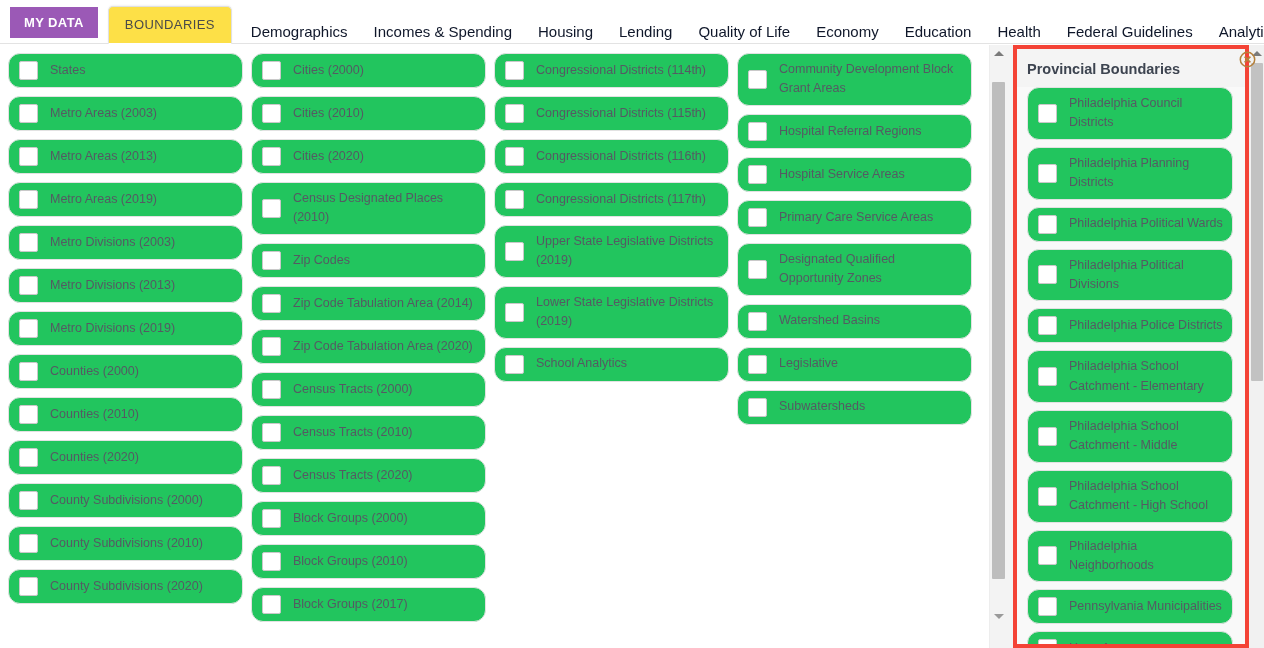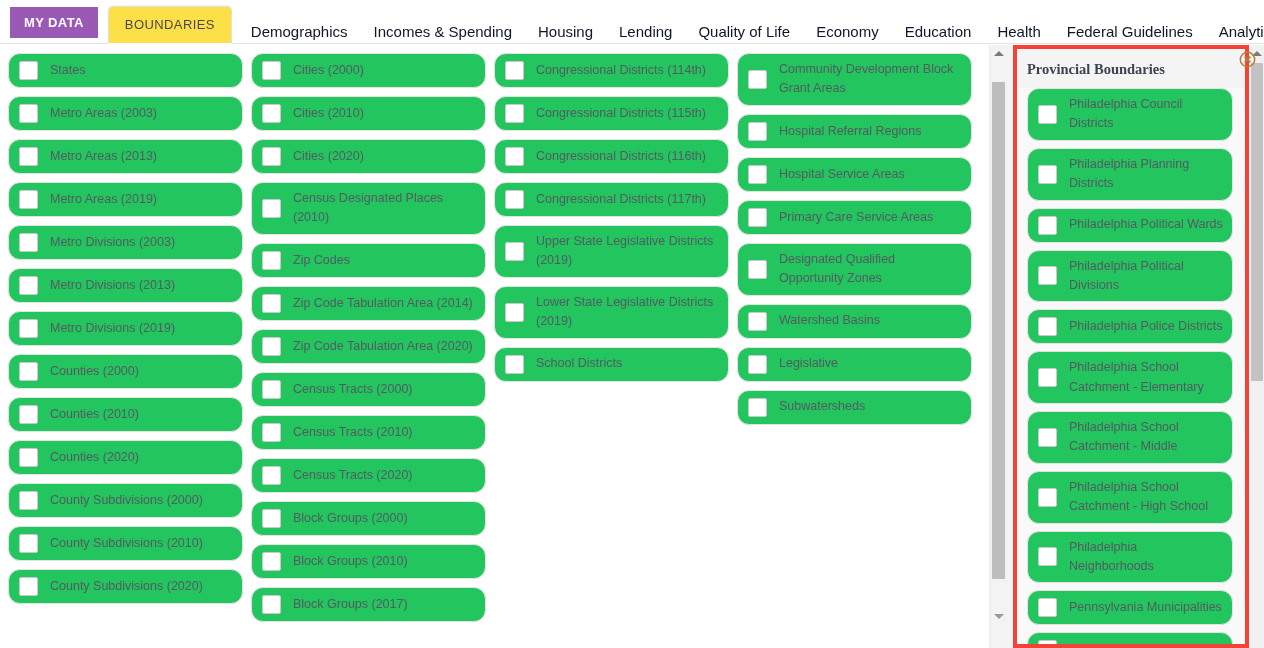--- a/index.html
+++ b/index.html
@@ -156,21 +156,20 @@
     inset: 0;
     background: #f9f9f9;
     overflow: hidden;
   }
   .panel-title {
     font-size: 14.5px;
     font-weight: bold;
     color: #3d4450;
     padding: 12px 0 10px 10px;
     background: #f4f4f4;
-    font-family: Liberation Serif, serif;
   }
   .panel-list { padding: 0 12px 0 10px; }
   .panel-list .item { margin-bottom: 7px; }
 
   
   .vscroll-panel {
     position: absolute;
     top: 45px; right: 0;
     width: 15px; height: 603px;
     background: #f1f1f1;
@@ -360,21 +359,21 @@
         <div class="item">
           <span class="cb"></span>
           <span class="lbl">Upper State Legislative Districts (2019)</span>
         </div>
         <div class="item">
           <span class="cb"></span>
           <span class="lbl">Lower State Legislative Districts (2019)</span>
         </div>
         <div class="item">
           <span class="cb"></span>
-          <span class="lbl">School Districts</span>
+          <span class="lbl">School Analytics</span>
         </div>
       </div>
       <div class="col">
         <div class="item">
           <span class="cb"></span>
           <span class="lbl">Community Development Block Grant Areas</span>
         </div>
         <div class="item">
           <span class="cb"></span>
           <span class="lbl">Hospital Referral Regions</span>

